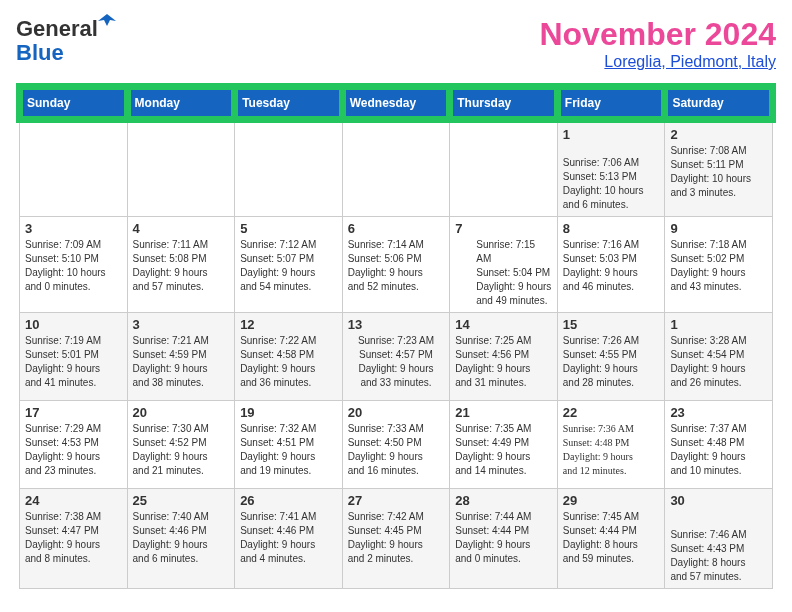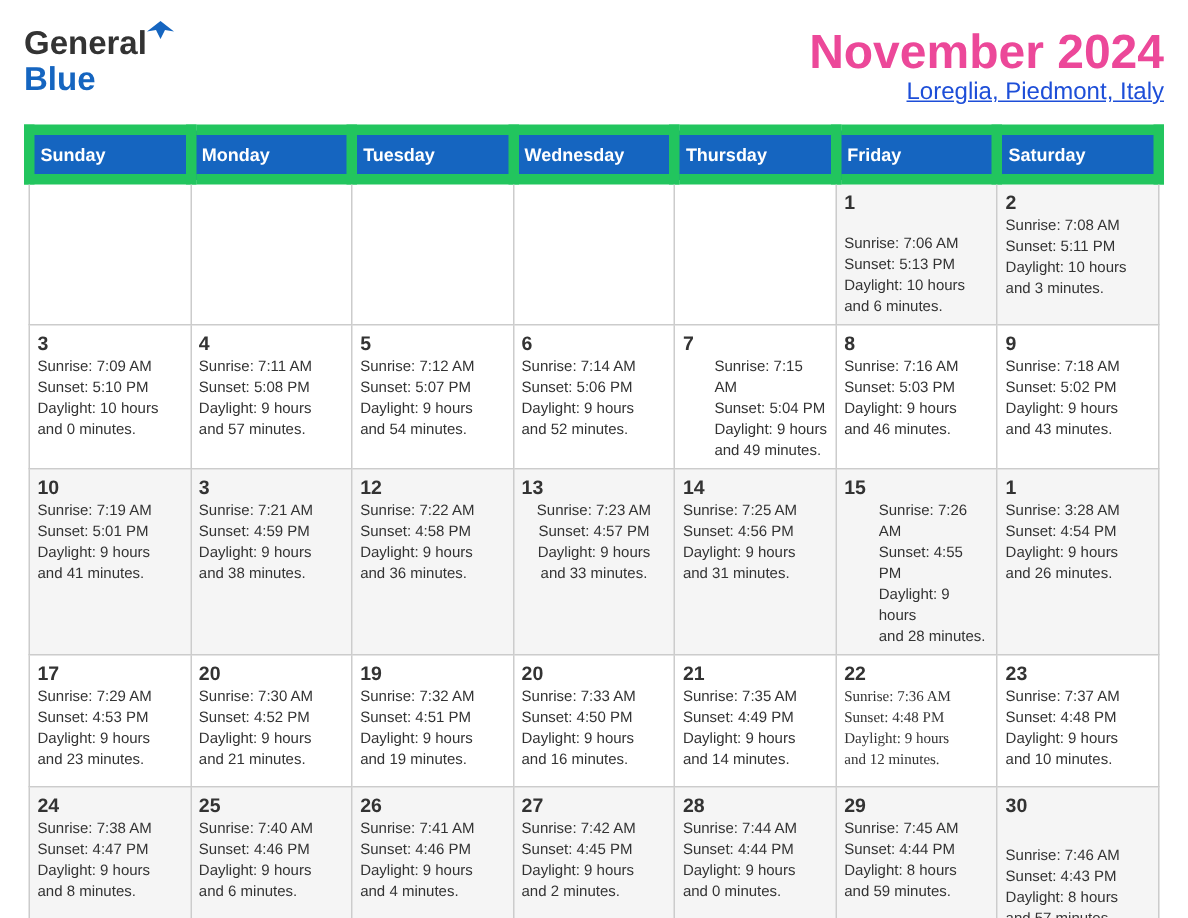--- a/index.html
+++ b/index.html
@@ -215,21 +215,21 @@
         </td>
         <td>
           <span class="day-number">14</span>
           <div class="day-info" style="white-space: pre-line;">Sunrise: 7:25 AM
 Sunset: 4:56 PM
 Daylight: 9 hours
 and 31 minutes.</div>
         </td>
         <td>
           <span class="day-number">15</span>
-          <div class="day-info" style="white-space: pre-line; margin-left: 23px;">Sunrise: 7:26 AM
+          <div class="day-info" style="white-space: pre-line;">Sunrise: 7:26 AM
 Sunset: 4:55 PM
 Daylight: 9 hours
 and 28 minutes.</div>
         </td>
         <td>
           <span class="day-number">1</span>
           <div class="day-info" style="white-space: pre-line;">Sunrise: 3:28 AM
 Sunset: 4:54 PM
 Daylight: 9 hours
 and 26 minutes.</div>

